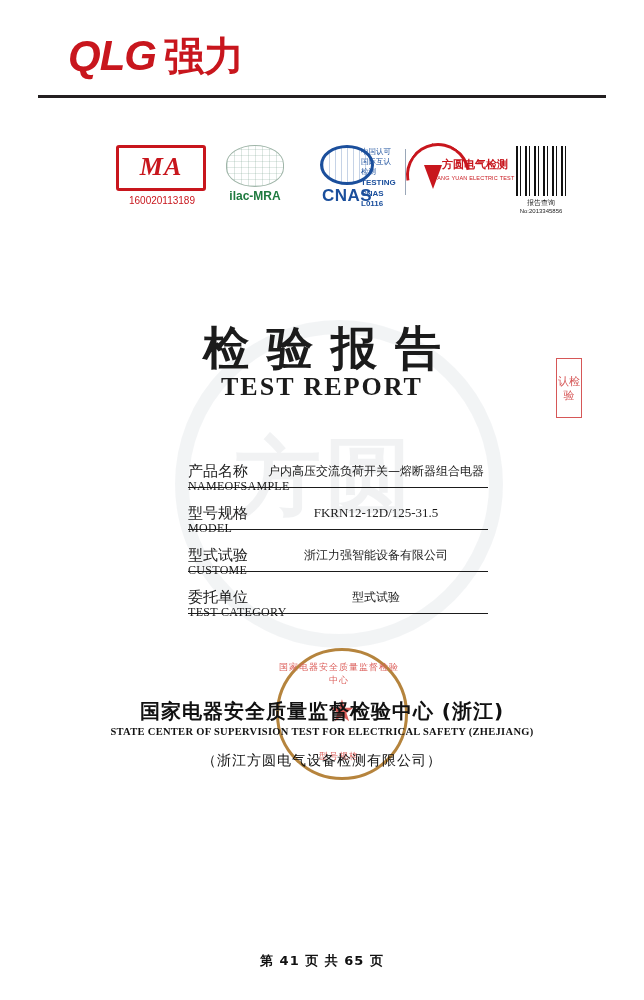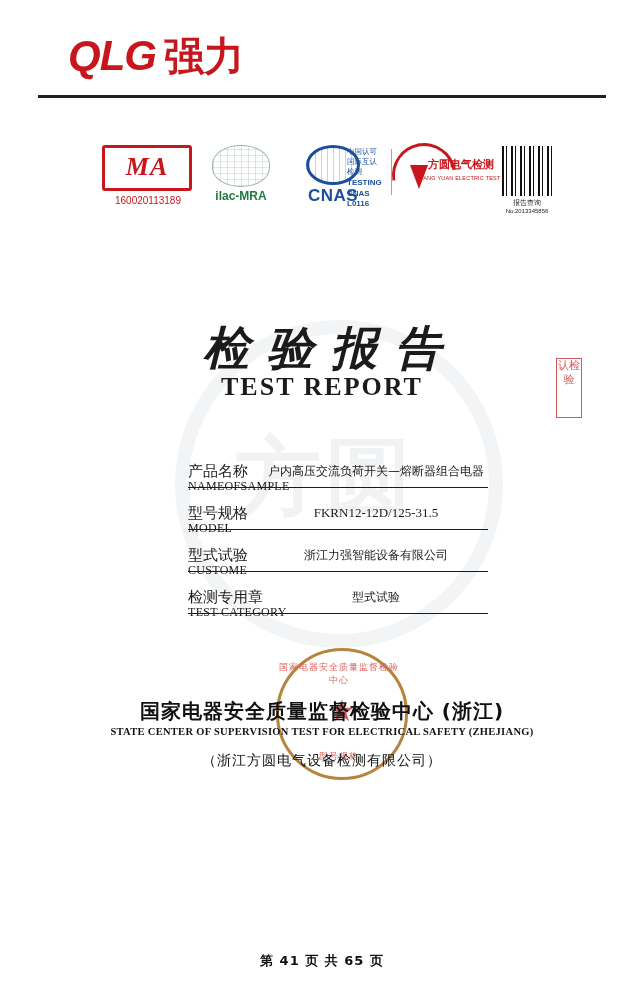--- a/index.html
+++ b/index.html
@@ -46,21 +46,21 @@
     left: 38px;
     top: 95px;
     width: 568px;
     height: 3px;
     background: #231f20;
   }
 
   
   .logos {
     position: absolute;
-    left: 102px;
+    left: 116px;
     top: 145px;
     width: 420px;
     height: 80px;
   }
   .logo {
     position: absolute;
     top: 0;
   }
 
   
@@ -289,21 +289,20 @@
     left: 0;
     top: 318px;
     width: 644px;
     text-align: center;
     font-family: "DejaVu Sans", sans-serif;
     font-weight: bold;
     font-size: 46px;
     letter-spacing: 18px;
     text-indent: 18px;
     color: #1b1b1b;
-    font-style: italic;
   }
   .title-en {
     position: absolute;
     left: 0;
     top: 372px;
     width: 644px;
     text-align: center;
     font-family: "Liberation Serif", serif;
     font-weight: bold;
     font-size: 26px;
@@ -317,21 +316,21 @@
     left: 556px;
     top: 358px;
     width: 26px;
     height: 60px;
     border: 1.5px solid #cf3a3a;
     color: #cf3a3a;
     font-family: "DejaVu Sans", sans-serif;
     font-size: 11px;
     line-height: 1.25;
     text-align: center;
-    padding-top: 0;
+    padding-top: 16px;
     box-sizing: border-box;
     opacity: 0.85;
   }
 
   
   .fields {
     position: absolute;
     left: 188px;
     top: 462px;
     width: 300px;
@@ -553,21 +552,21 @@
   </div>
 
   <div class="field-row">
     <span class="field-label">型式试验</span>
     <span class="field-sub">CUSTOME</span>
     <span class="field-value">浙江力强智能设备有限公司</span>
     <span class="field-line"></span>
   </div>
 
   <div class="field-row">
-    <span class="field-label">检测专用章</span>
+    <span class="field-label">委托单位</span>
     <span class="field-sub">TEST CATEGORY</span>
     <span class="field-value">型式试验</span>
     <span class="field-line"></span>
   </div>
 
 </div>
 
 <div class="org-seal">
   <div class="arc-text">国家电器安全质量监督检验中心</div>
   <div class="star">★</div>

